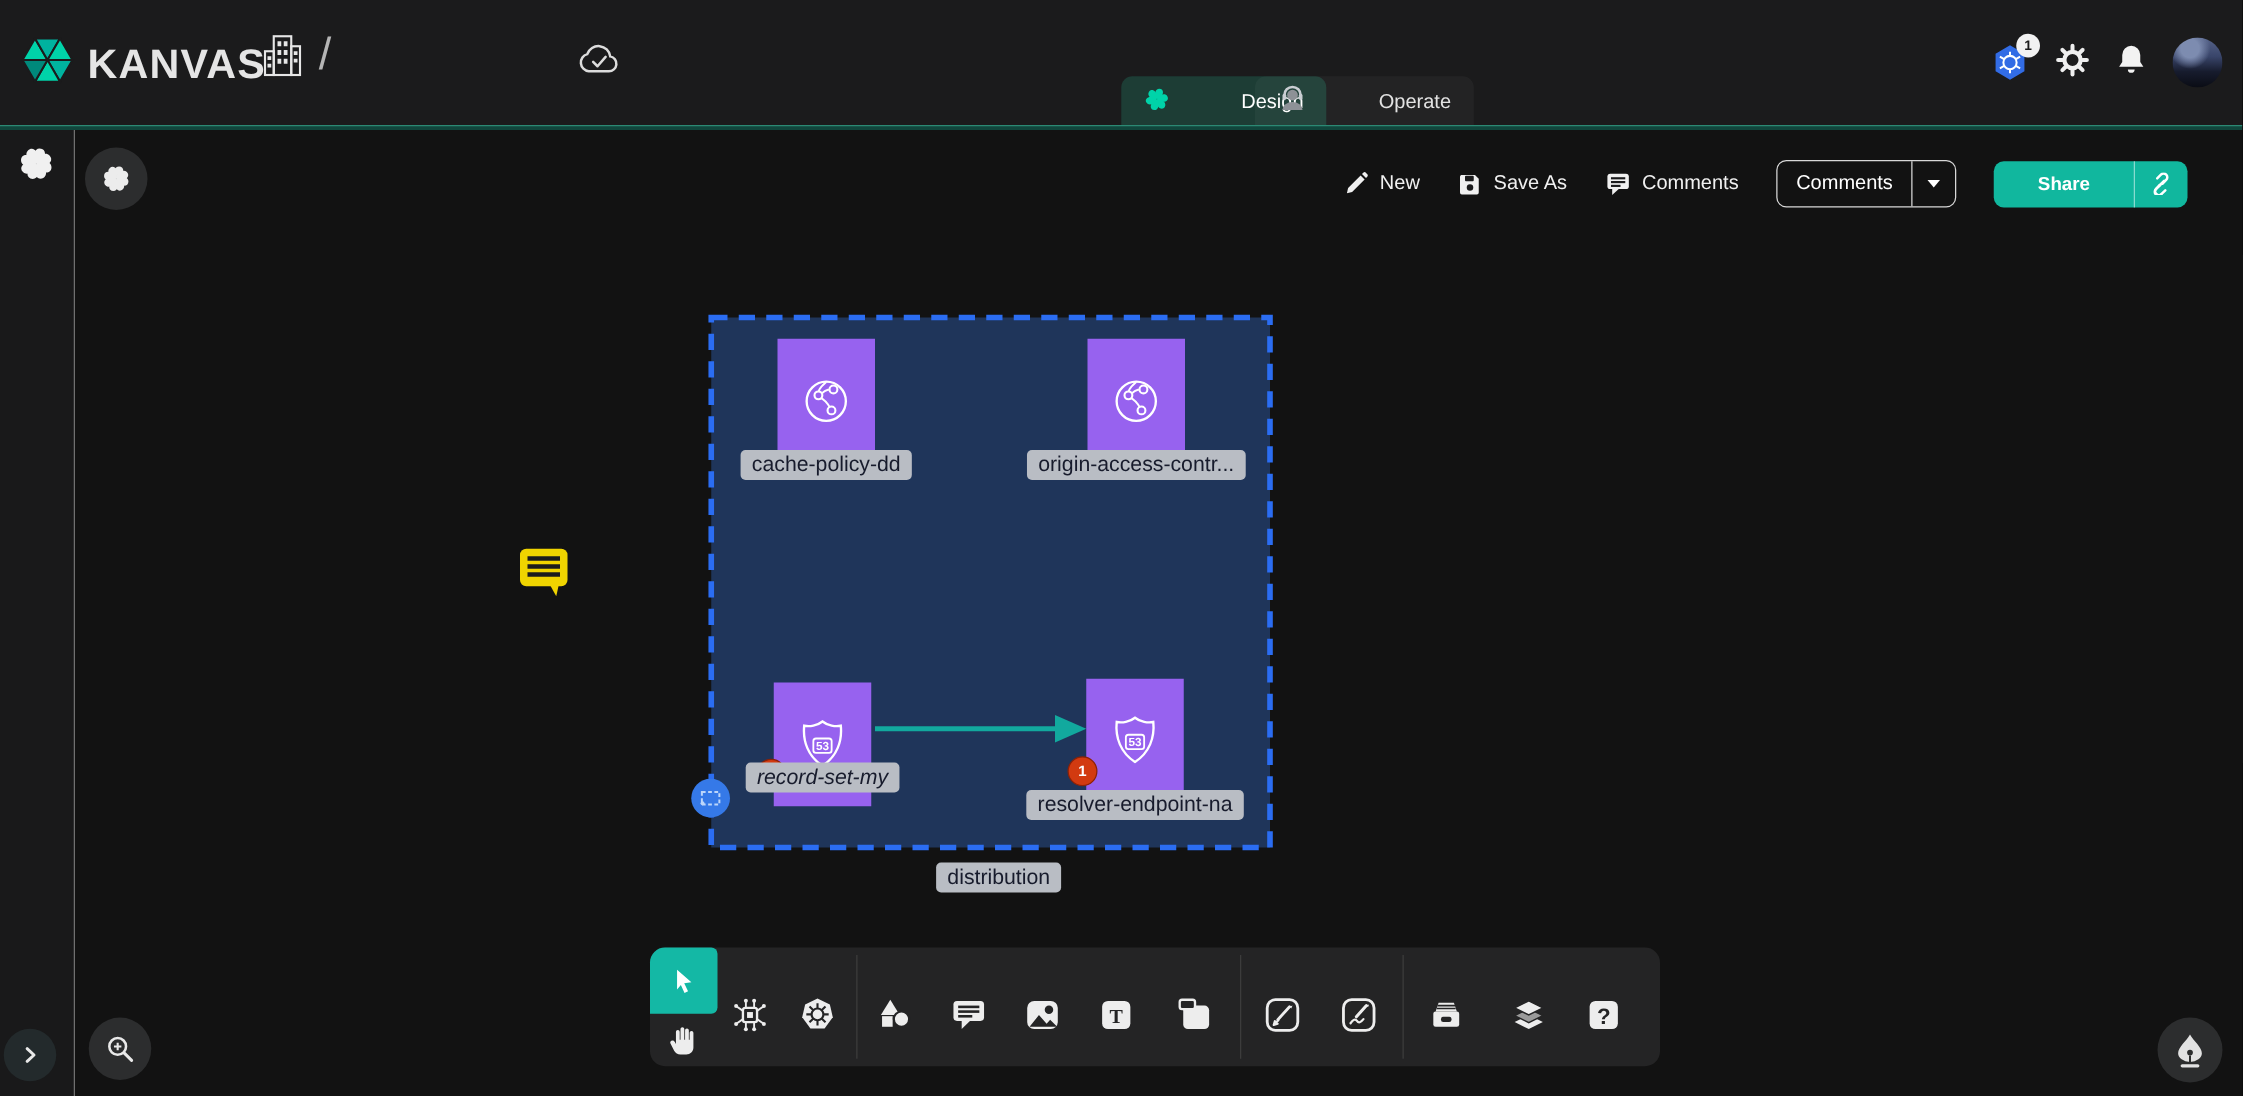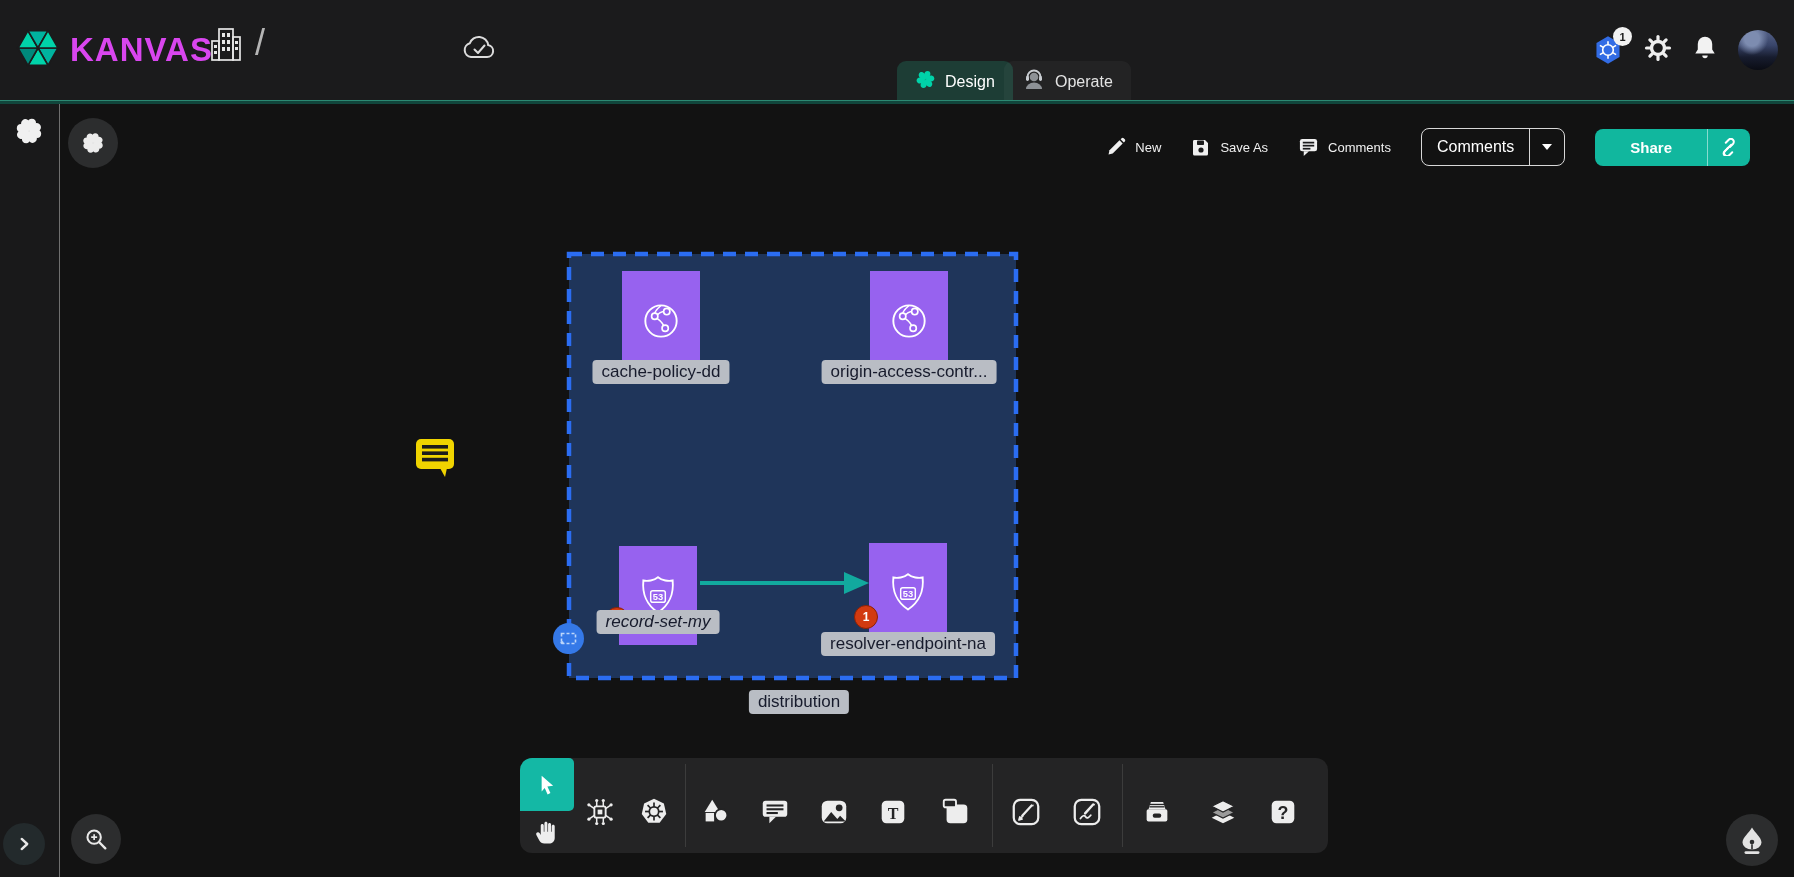--- a/index.html
+++ b/index.html
@@ -5,36 +5,36 @@
   * { margin:0; padding:0; box-sizing:border-box; }
   html,body { background:#0d0d0d; }
   body { font-family:"Liberation Sans", sans-serif; }
   #app { position:relative; width:1794px; height:877px; background:#121212; overflow:hidden; }
 
   
   .header { position:absolute; left:0; top:0; width:1794px; height:100px; background:#1b1b1c; }
   .header-divider { position:absolute; left:0; top:100px; width:1794px; height:4px;
                     background:#11463c; border-top:1px solid #2c8973; }
   .logo-wrap { position:absolute; left:14px; top:24px; display:flex; align-items:center; gap:8px; }
-  .logo-text { font-size:33px; font-weight:bold; letter-spacing:1px; color:#d946ef; }
+  .logo-text { font-size:33px; font-weight:bold; letter-spacing:1px; color:#e5e5e5; }
   .hdr-icon { color:#e6e6e6; }
   .building { position:absolute; left:208px; top:26px; }
   .crumb-slash { position:absolute; left:255px; top:22px; font-size:36px; font-weight:300; color:#b5b5b5; }
   .name-field { position:absolute; left:287px; top:22px; width:162px; }
   .name-field .lbl { font-size:13px; color:#d6d6d6; }
   .name-field input { width:162px; background:transparent; border:none; border-bottom:1.5px solid #dedede;
                       color:#e9e9e9; font-size:19px; padding:3px 0 8px 0; outline:none;
                       font-family:"Liberation Sans", sans-serif; }
   .cloud-save { position:absolute; left:462px; top:34px; }
 
   .tab { position:absolute; top:61px; height:41px; display:flex; align-items:center; gap:9px;
          padding:0 18px; border-radius:9px 9px 0 0; cursor:pointer; }
   .tab-design { left:897px; background:#1d3d35; color:#ffffff; }
   .tab-operate { left:1004px; background:rgba(255,255,255,0.04); color:#e3e3e3; }
-  .tab .tab-label { font-size:16px; }
+  .tab .tab-label { font-size:16px;margin-left:48px; }
 
   .hdr-right { position:absolute; top:0; left:1594px; height:100px; display:flex; align-items:center; gap:20px; }
   .k8s-wrap { position:relative; width:30px; height:30px; }
   .k8s-badge { position:absolute; right:-8px; top:-8px; width:19px; height:19px; border-radius:50%;
                background:#f2f2f2; color:#1c1c1c; font-size:11px; font-weight:bold;
                display:flex; align-items:center; justify-content:center; }
   .avatar { width:40px; height:40px; border-radius:50%;
             background:
               radial-gradient(circle at 35% 22%, #7d8cb0 0 18%, rgba(0,0,0,0) 40%),
               linear-gradient(180deg,#57648a 0%, #39456a 38%, #171c2e 68%, #0a0c14 100%); }
@@ -48,21 +48,21 @@
 
   
   .float-btn { position:absolute; border-radius:50%; background:#2c2d2e;
                display:flex; align-items:center; justify-content:center; cursor:pointer; }
   .btn-shape { left:68px; top:118px; width:50px; height:50px; }
   .btn-zoom { left:71px; top:814px; width:50px; height:50px; }
   .btn-pennib { left:1726px; top:814px; width:52px; height:52px; }
 
   
   .actionbar { position:absolute; top:128px; right:44px; height:38px; display:flex; align-items:center; gap:30px; }
-  .ab-item { display:flex; align-items:center; gap:9px; color:#f0f0f0; font-size:13px; cursor:pointer; }
+  .ab-item { display:flex; align-items:center; gap:9px; color:#f0f0f0; font-size:16px; cursor:pointer; }
   .btn-actions { display:flex; align-items:stretch; border:1px solid #d8d8d8; border-radius:8px;
                  height:38px; color:#fff; cursor:pointer; }
   .btn-actions .txt { display:flex; align-items:center; padding:0 15px; font-size:16px; }
   .btn-actions .caret-part { display:flex; align-items:center; padding:0 11px; border-left:1px solid #d8d8d8; }
   .btn-share { display:flex; align-items:stretch; background:#11b79e; border-radius:8px; height:37px;
                color:#fff; cursor:pointer; }
   .btn-share .txt { display:flex; align-items:center; padding:0 35px; font-size:15px; font-weight:bold; }
   .btn-share .link-part { display:flex; align-items:center; padding:0 12px; border-left:1px solid rgba(255,255,255,0.5); }
 
   

